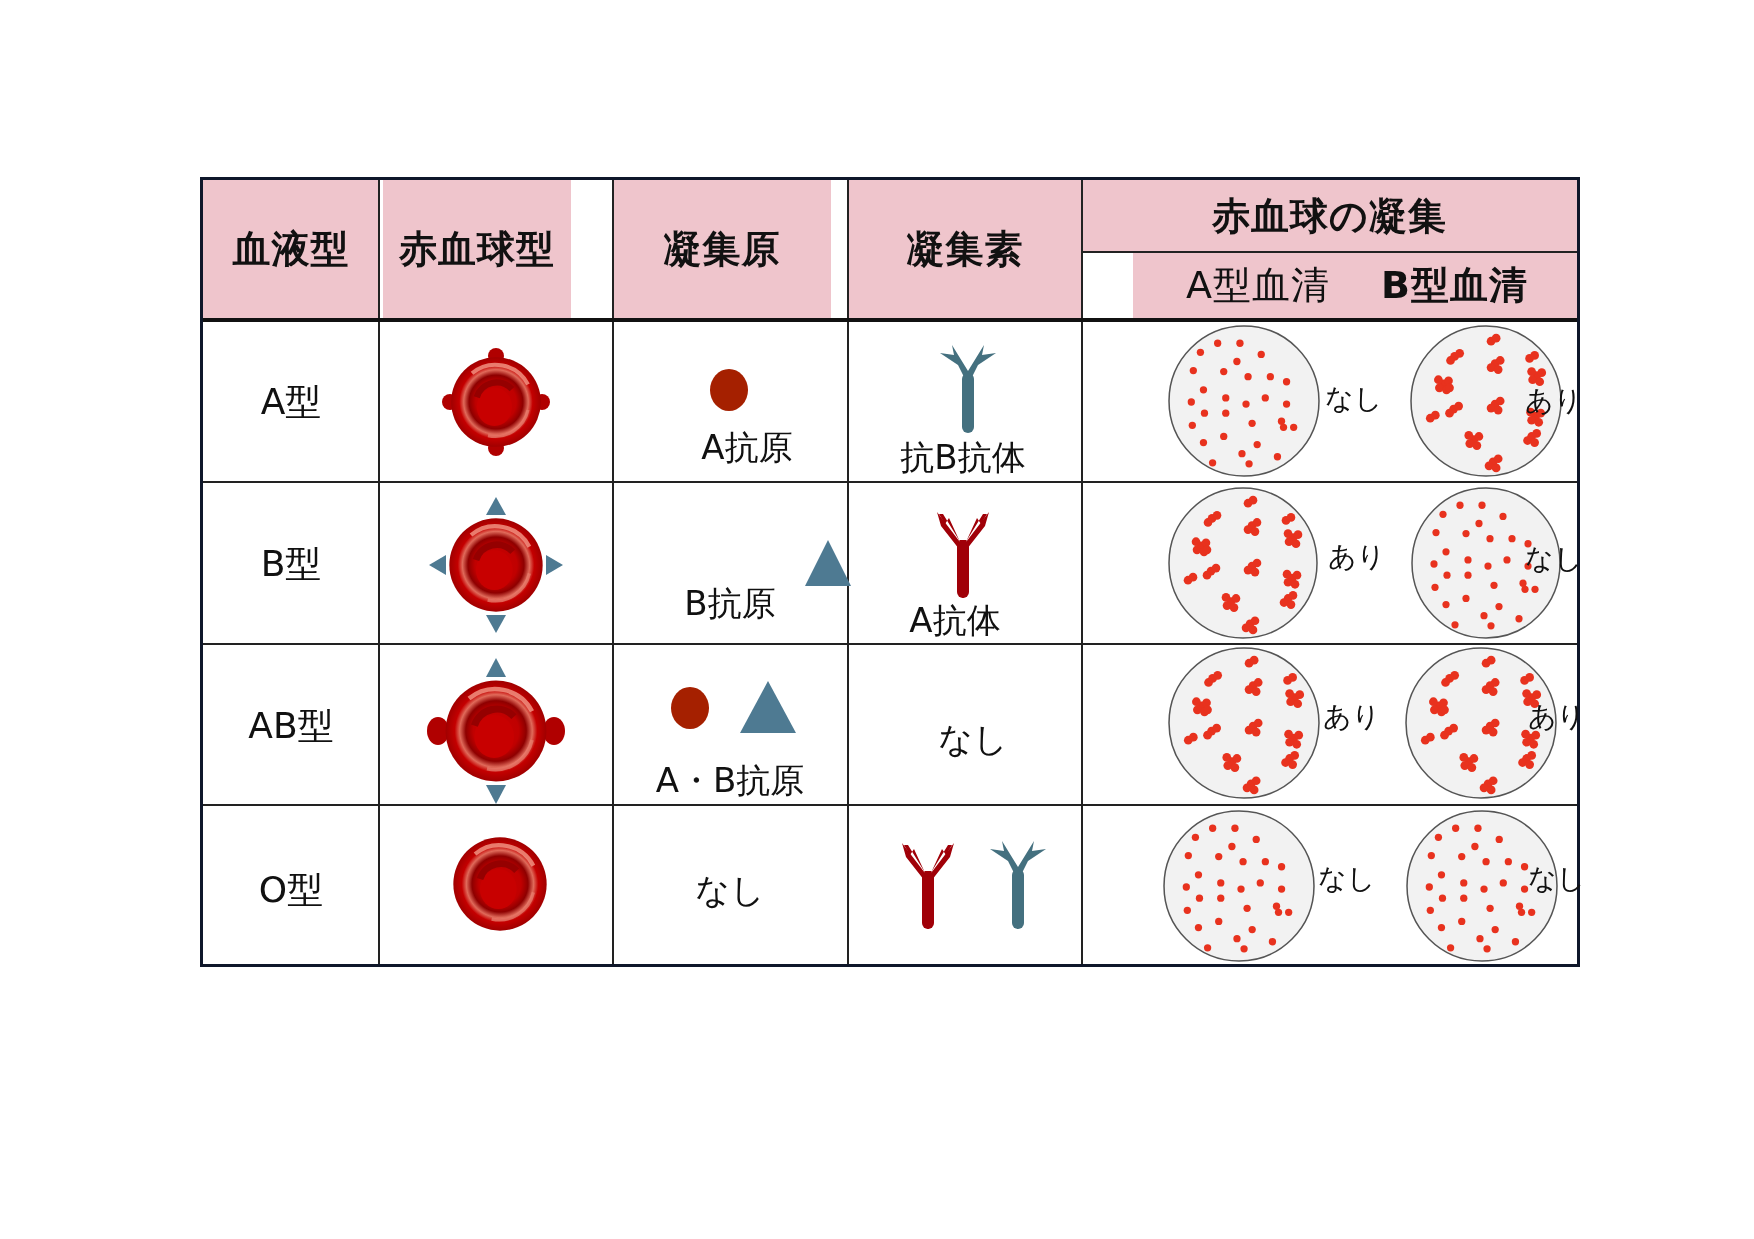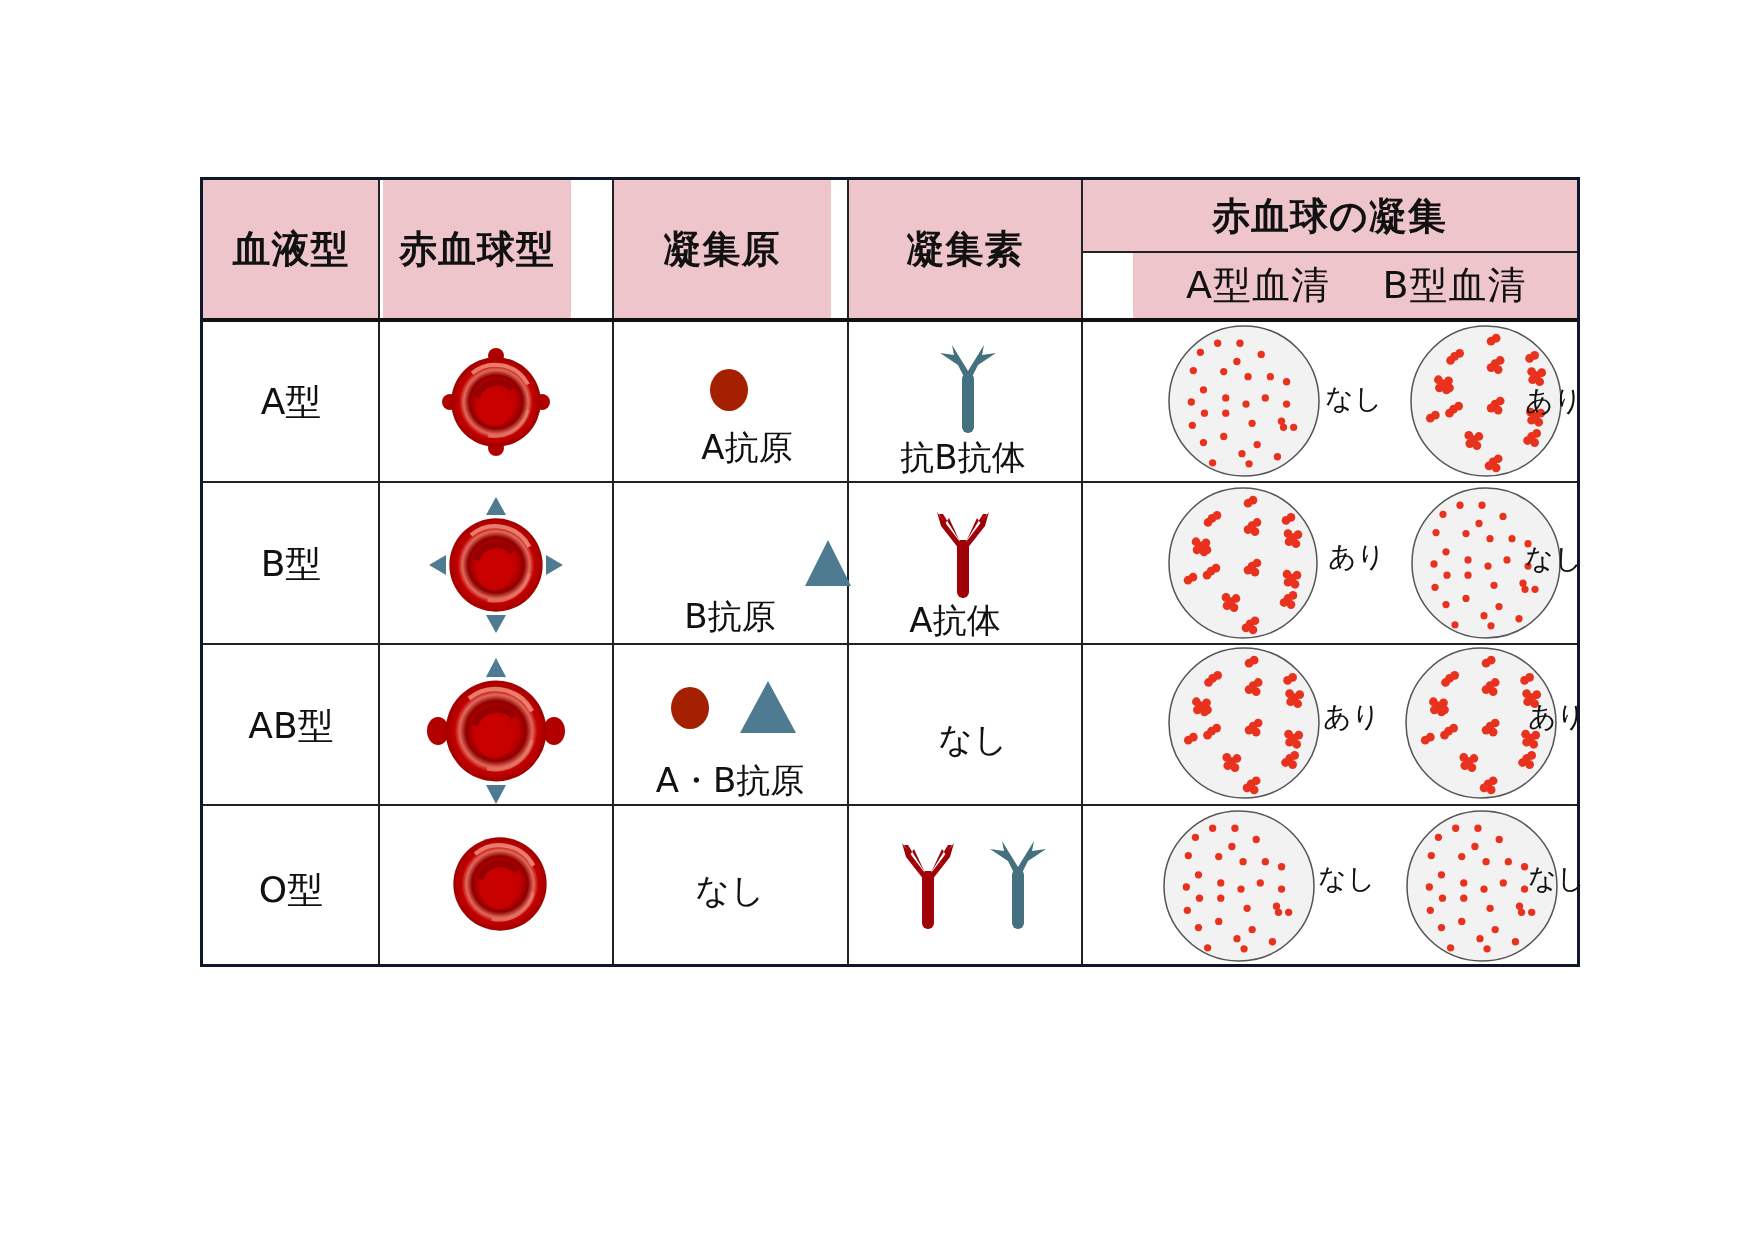--- a/index.html
+++ b/index.html
@@ -63,21 +63,21 @@
     </div>
   <div class="cell hdr" style="left:879px;top:0;width:495px;height:72px">
       <span>赤血球の凝集</span>
     </div>
   <div class="cell hdr" style="left:645px;top:0;width:234px;height:139px">
       <span>凝集素</span>
     </div>
   <div class="cell hdr" style="left:930px;top:72px;width:250px;height:67px;font-weight:normal">
       <span>A型血清</span>
     </div>
-  <div class="cell hdr" style="left:1129px;top:72px;width:245px;height:67px;font-weight:normal">
+  <div class="cell hdr" style="left:1129px;top:72px;width:245px;height:67px;font-weight:bold">
       <span>B型血清</span>
     </div>
 
   <div class="vline" style="left:175px;top:0;height:784px"></div>
   <div class="vline" style="left:409px;top:0;height:784px"></div>
   <div class="vline" style="left:644px;top:0;height:784px"></div>
   <div class="vline" style="left:878px;top:0;height:784px"></div>
   <div class="hline" style="left:879px;top:71px;width:495px"></div>
   <div class="hline thick" style="left:0;top:138px;width:1374px"></div>
   <div class="hline" style="left:0;top:301px;width:1374px"></div>
@@ -196,21 +196,21 @@
     <svg style="left:226px;top:317px" width="134" height="136" viewBox="-67 -68 134 136">
       <polygon points="0,-68 -10,-50 10,-50" fill="#4E7A92"></polygon>
       <polygon points="0,68 -10,50 10,50" fill="#4E7A92"></polygon>
       <polygon points="-67,0 -50,-10 -50,10" fill="#4E7A92"></polygon>
       <polygon points="67,0 50,-10 50,10" fill="#4E7A92"></polygon>
       <use href="#rbc" x="-50" y="-56" width="100" height="112" preserveAspectRatio="none"></use>
     </svg>
     <svg style="left:602px;top:360px" width="46" height="46">
         <polygon points="23,0 0,46 46,46" fill="#4E7A92"></polygon>
       </svg>
-    <span class="lbl" style="left:527px;top:414px">B抗原</span>
+    <span class="lbl" style="left:527px;top:401px">B抗原</span>
     <svg style="left:730px;top:330px" width="60" height="90" viewBox="0 0 60 90">
         <use href="#abA" x="0" y="0" width="60" height="90"></use>
       </svg>
     <span class="lbl" style="left:752px;top:418px">A抗体</span>
     <svg class="plate" style="left:965px;top:307px" width="150" height="152" viewBox="0 0 150 150" preserveAspectRatio="none">
         <ellipse cx="75" cy="75" rx="74" ry="74" fill="#F2F2F2" stroke="#555" stroke-width="1.5"></ellipse>
         <circle cx="80" cy="16" r="4.3" fill="#E8321E"></circle>
         <circle cx="85" cy="13" r="4.3" fill="#E8321E"></circle>
         <circle cx="44" cy="31" r="4.3" fill="#E8321E"></circle>
         <circle cx="49" cy="28" r="4.3" fill="#E8321E"></circle>

